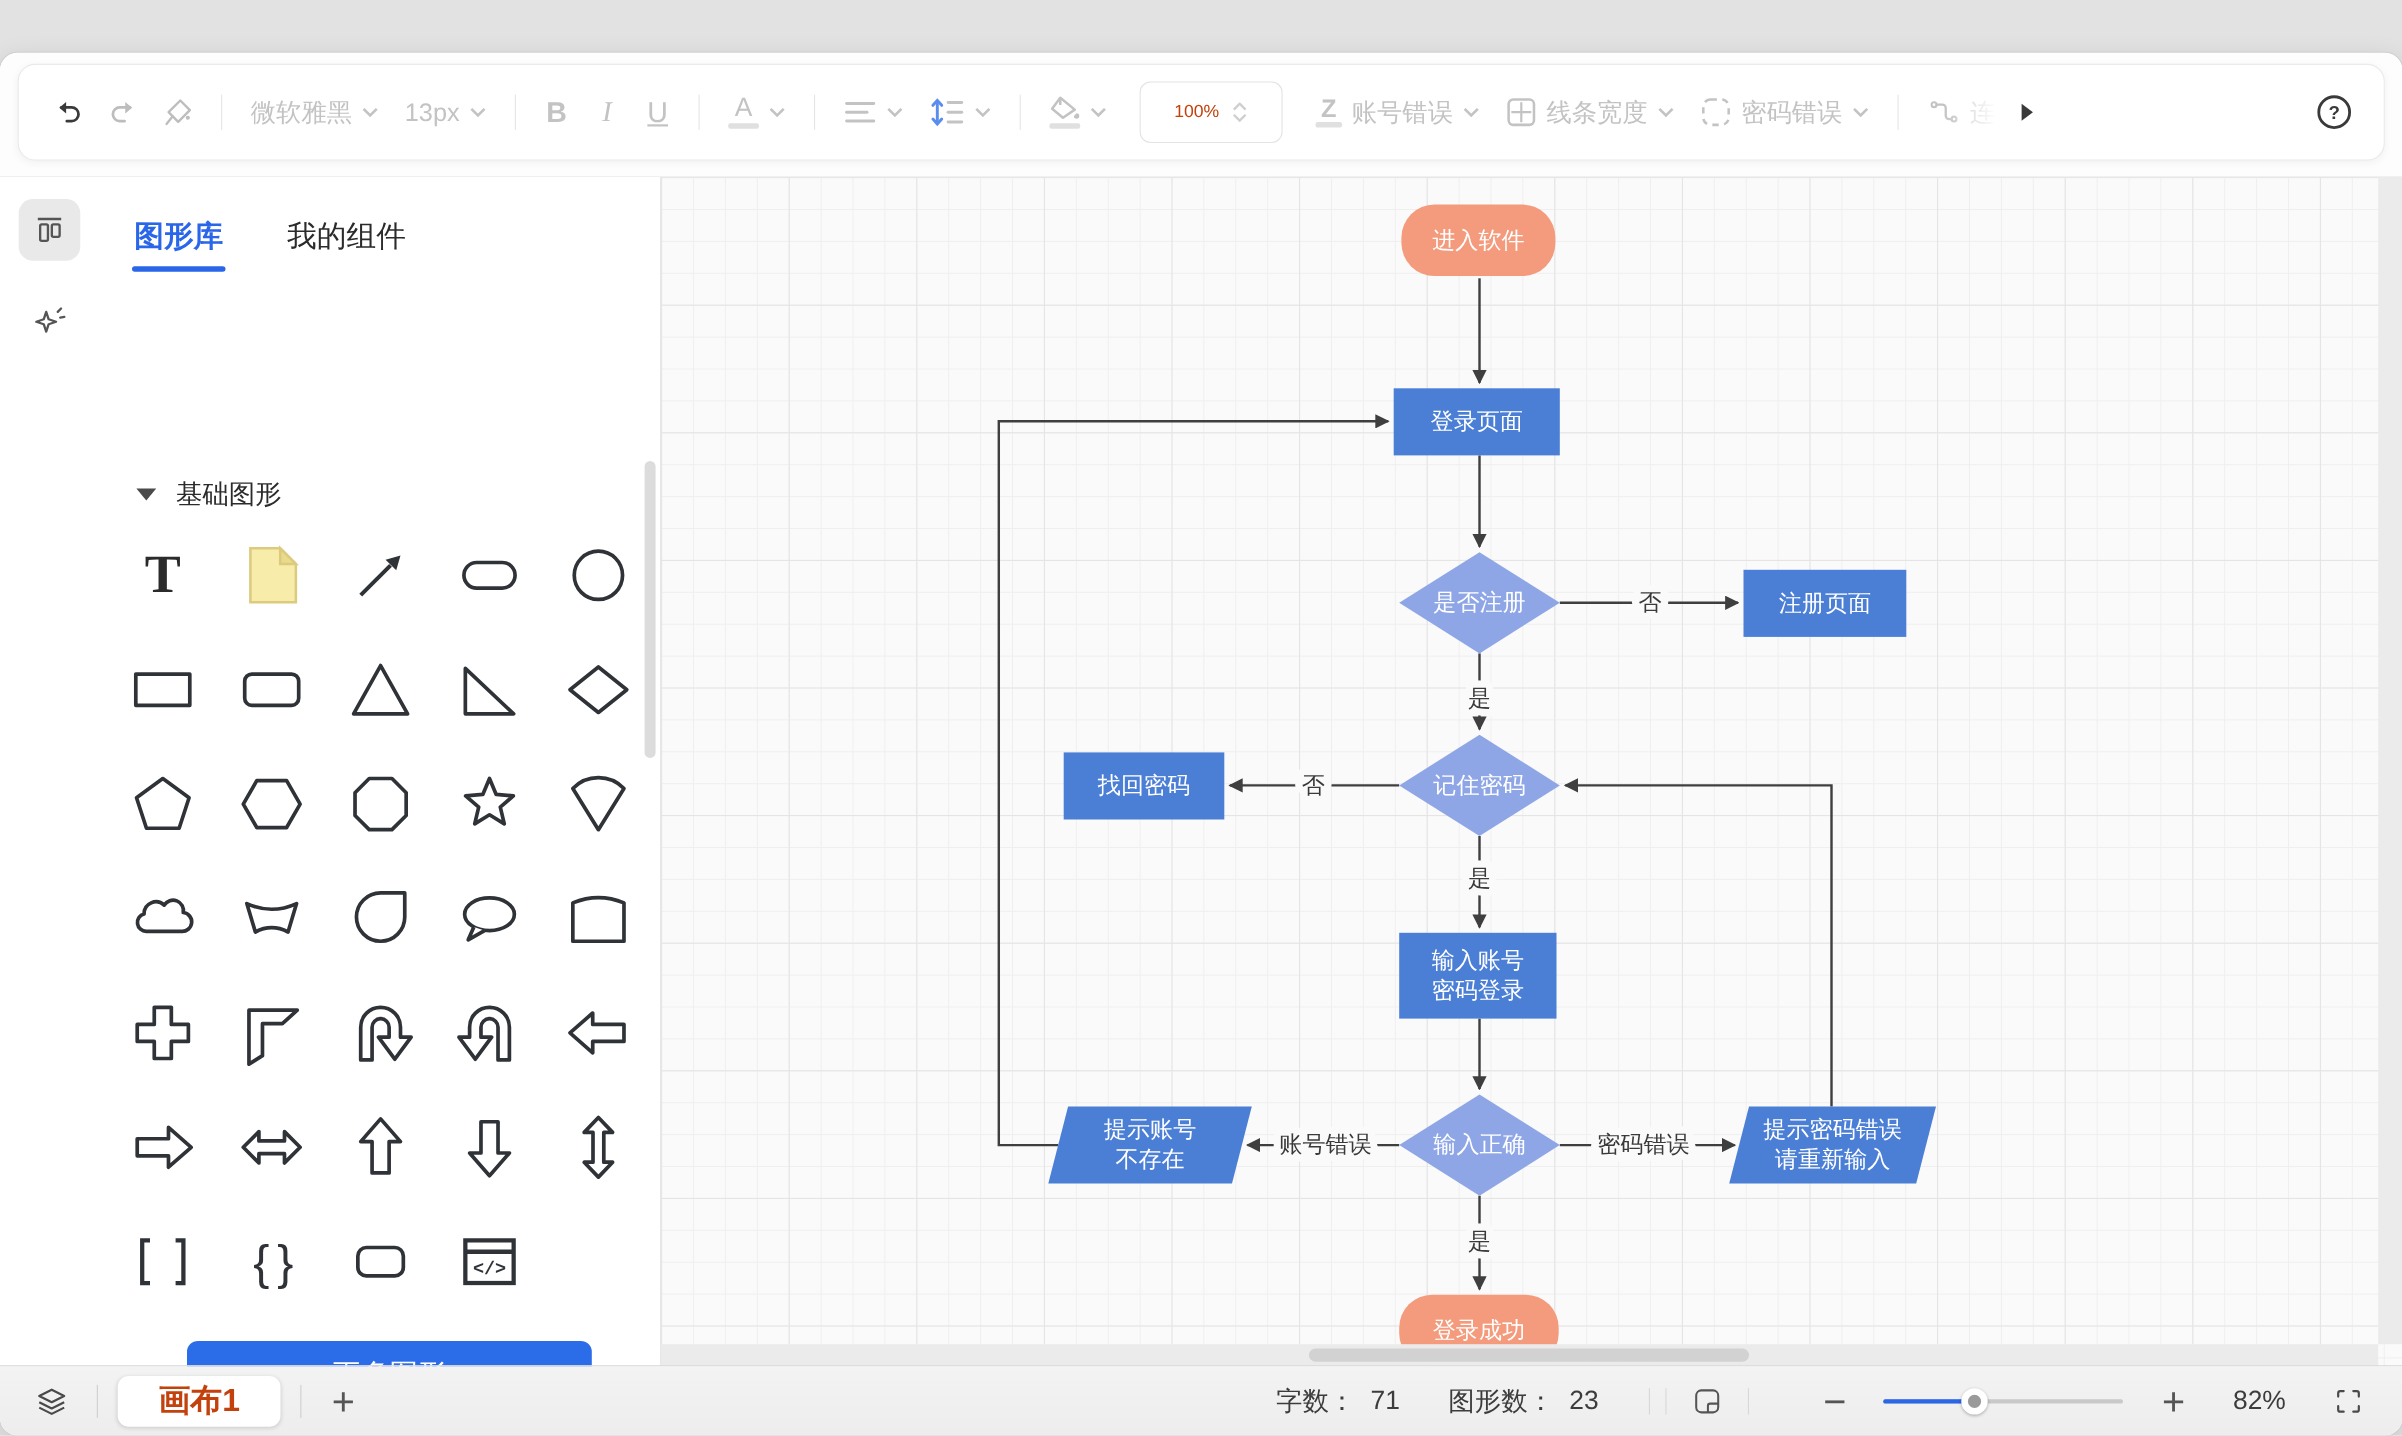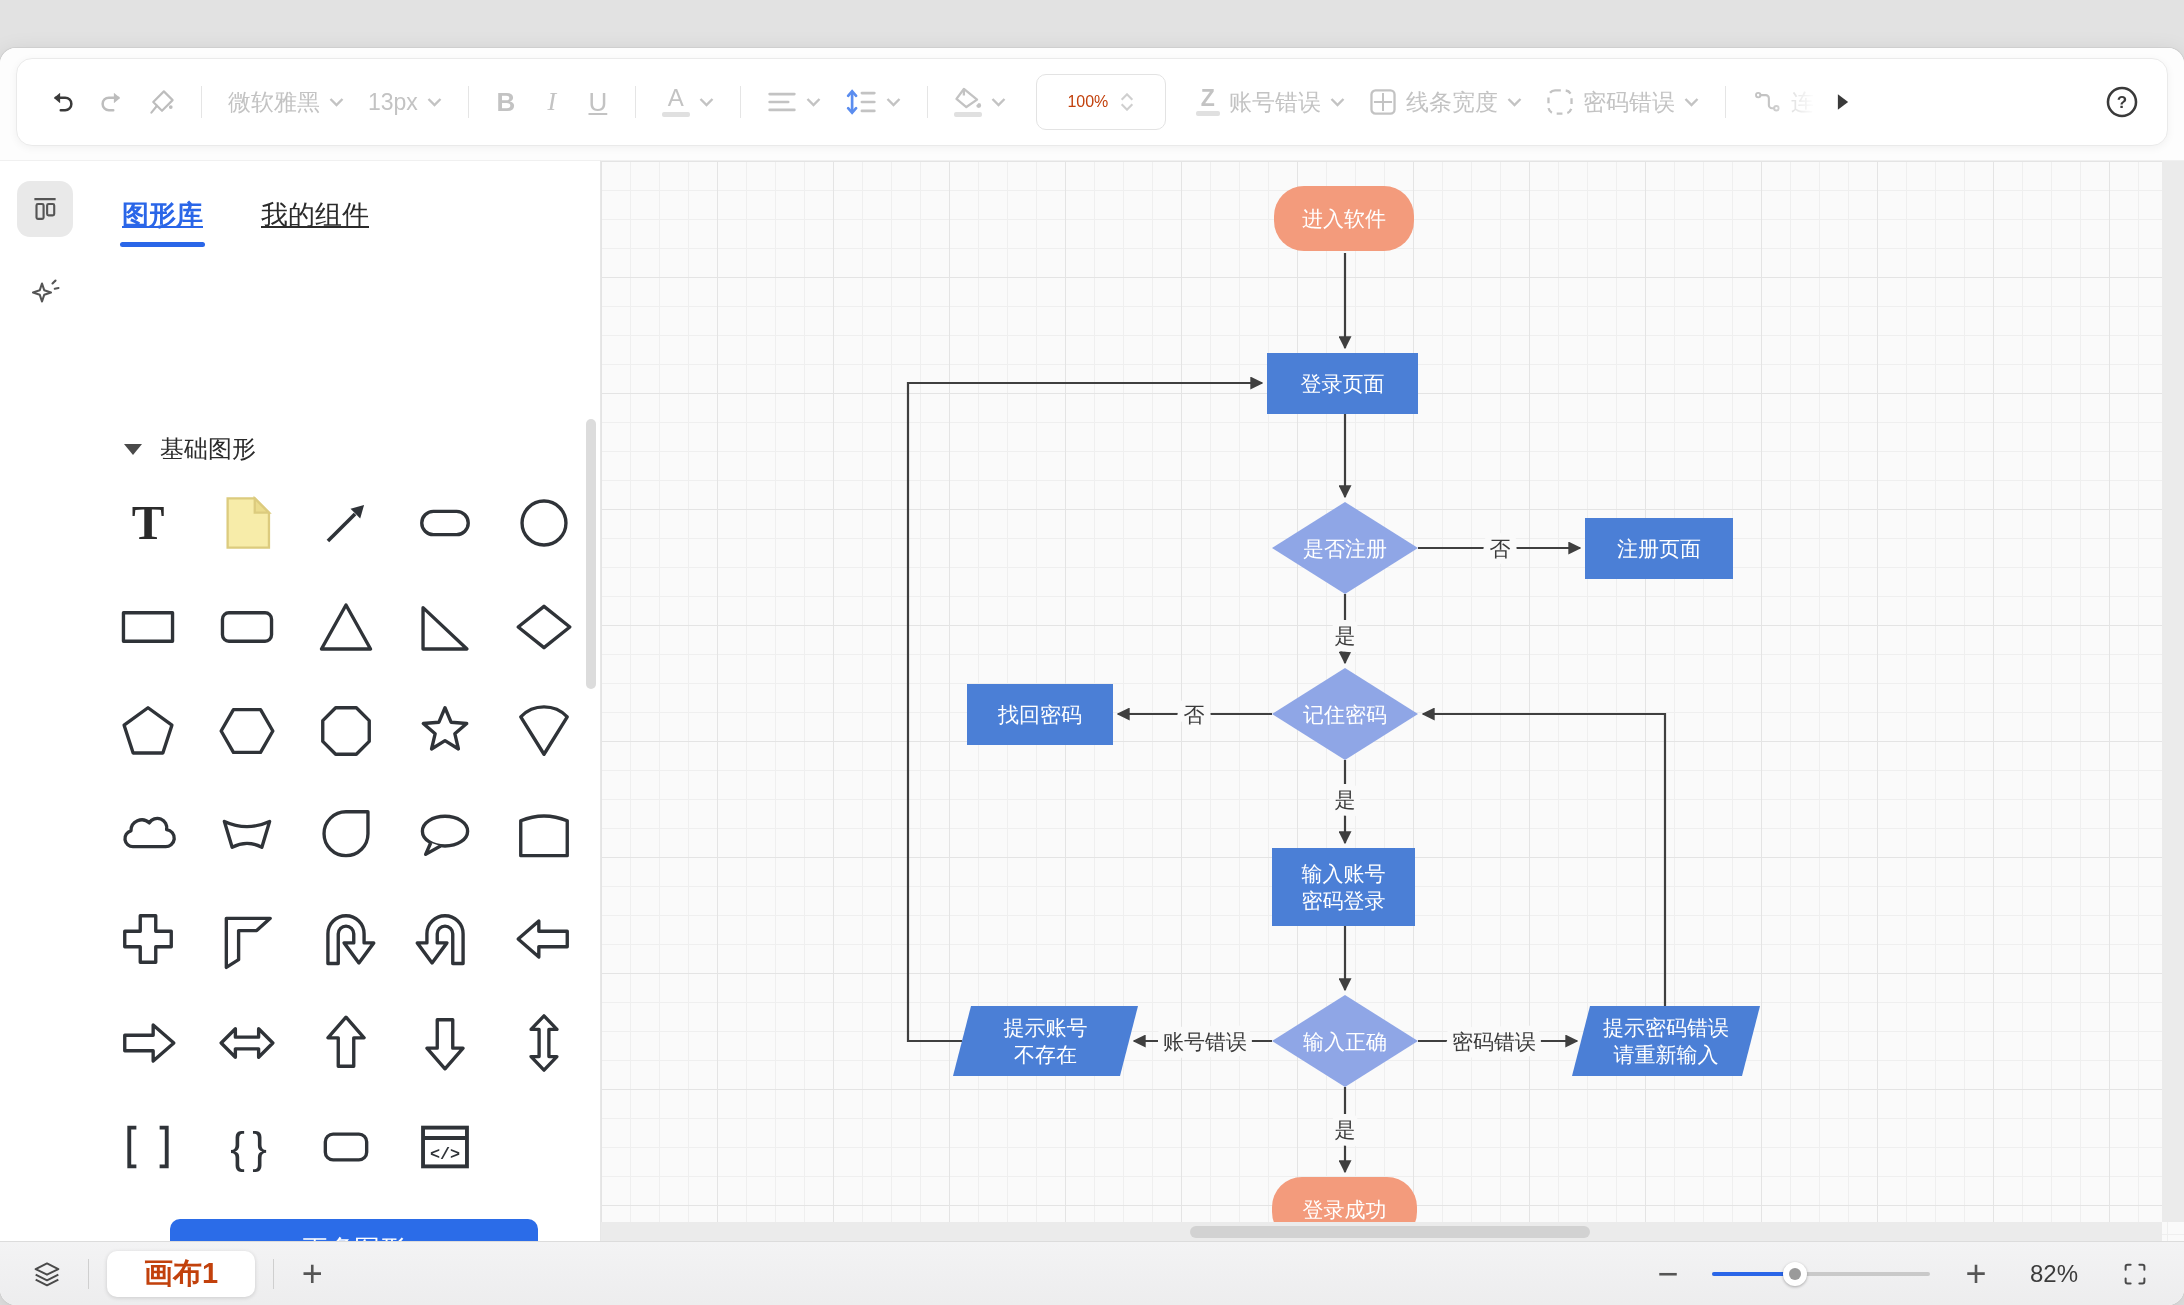--- a/index.html
+++ b/index.html
@@ -23,21 +23,21 @@
   .spin{display:flex;flex-direction:column;gap:2px;color:#cfcfcf;}
   .fadeout{-webkit-mask-image:linear-gradient(90deg,#000 30%,transparent 90%);mask-image:linear-gradient(90deg,#000 30%,transparent 90%);}
   .tspacer{flex:1 1 auto;}
   
   .rail{position:absolute;left:0;top:112px;bottom:63px;width:90px;background:#fff;border-top:1px solid #f0f0f0;}
   .railbtn{position:absolute;left:17px;width:56px;height:56px;border-radius:13px;display:flex;align-items:center;justify-content:center;color:#555;}
   .railbtn.active{background:#e9e9e9;}
   
   .panel{position:absolute;left:90px;top:112px;bottom:63px;width:511px;background:#fff;border-right:1px solid #e7e7e7;border-top:1px solid #f0f0f0;box-sizing:border-box;}
   .tabs{position:absolute;left:32px;top:36px;display:flex;gap:58px;font-size:27px;color:#2b2b2b;}
-  .tab{position:relative;padding-bottom:14px;cursor:pointer;text-decoration:underline;}
+  .tab{position:relative;padding-bottom:14px;cursor:pointer;}
   .tab.active{color:#2a66e8;font-weight:bold;}
   .tab.active::after{content:"";position:absolute;left:-2px;right:-2px;bottom:0;height:5px;border-radius:3px;background:#2a66e8;}
   .search{position:absolute;left:30px;top:168px;width:450px;height:60px;border:2px solid #dadce4;border-radius:10px;display:flex;align-items:center;
           gap:16px;padding:0 20px;box-sizing:border-box;background:#fff;}
   .search input{border:none;outline:none;font-size:24px;color:#333;width:100%;background:transparent;font-family:inherit;}
   .search input::placeholder{color:#b9bfcc;}
   .secthead{position:absolute;left:34px;top:272px;display:flex;align-items:center;gap:18px;font-size:24px;color:#2b2b2b;}
   .tri{width:0;height:0;border-left:9px solid transparent;border-right:9px solid transparent;border-top:11px solid #4a4a4a;}
   #shape-grid{position:absolute;left:26px;top:330px;width:460px;}
   .srow{display:flex;justify-content:space-between;margin-bottom:40px;}
@@ -573,20 +573,37 @@
                 <path d="M8,25 L24,33 L40,25"></path>
                 <path d="M8,32 L24,40 L40,32"></path>
               </g>
             </svg>
       </span>
       <div class="sbdiv"></div>
       <div class="cantab">画布1</div>
       <div class="sbdiv"></div>
       <span class="plusbtn">+</span>
     </div>
+    <div class="sb-mid">
+      <span class="sbtext">字数：</span>
+      <span class="sbtext">71</span>
+      <span style="width:16px;"></span>
+      <span class="sbtext">图形数：</span>
+      <span class="sbtext">23</span>
+      <span style="width:18px;"></span>
+      <div class="sbdiv thin"></div>
+      <div class="sbdiv thin"></div>
+      <span class="ic" style="color:#555;">
+        <svg width="32" height="32" viewBox="0 0 48 48">
+              <rect x="9" y="9" width="30" height="30" rx="7" fill="none" stroke="currentColor" stroke-width="2.8"></rect>
+              <path d="M25,39 V30 a3,3 0 0 1 3,-3 H39" fill="none" stroke="currentColor" stroke-width="2.8"></path>
+            </svg>
+      </span>
+      <div class="sbdiv thin"></div>
+    </div>
     <div class="sb-right">
       <span class="minusbtn">−</span>
       <div class="slider">
         <div class="sl-track"></div>
         <div class="sl-fill" id="slfill" style="width: 38%;"></div>
         <div class="sl-knob" id="slknob" style="left: calc(38% - 12px);">
               <span class="sl-dot"></span>
             </div>
       </div>
       <span class="plusbtn">+</span>

